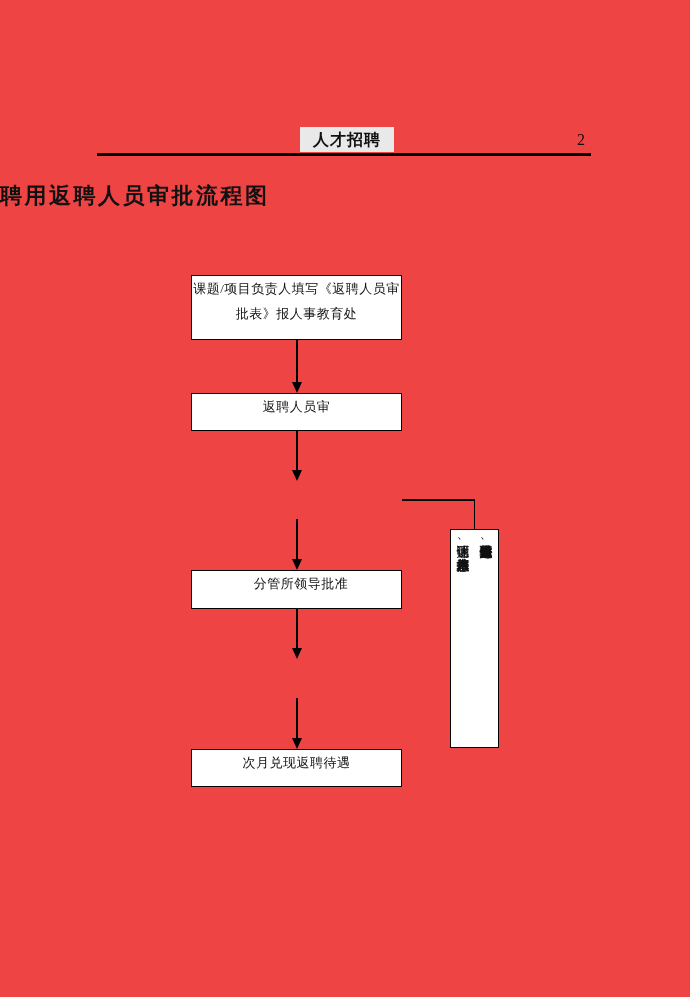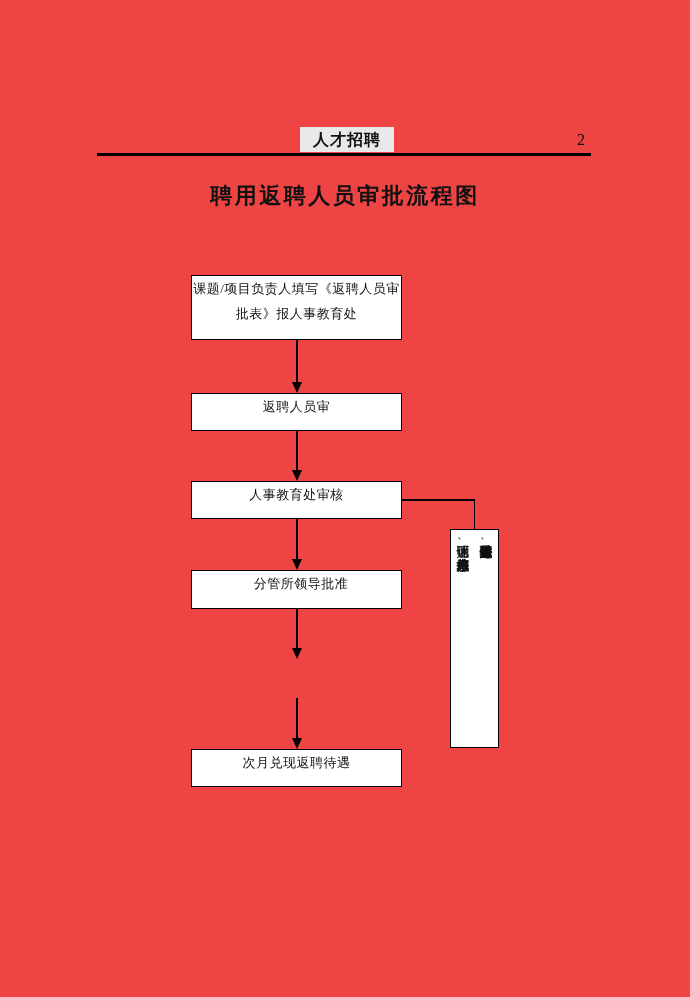--- a/index.html
+++ b/index.html
@@ -49,21 +49,20 @@
     height: 3px;
     background: #000000;
   }
 
   
   .doc-title {
     position: absolute;
     left: 0;
     top: 181px;
     width: 690px;
-    text-align: center;
     font-size: 22px;
     font-weight: bold;
     letter-spacing: 2.5px;
     font-family: "Liberation Sans", "DejaVu Sans", sans-serif;
   }
 
   
   .flow-box {
     position: absolute;
     left: 191px;
@@ -170,23 +169,20 @@
 
   <div class="doc-title">聘用返聘人员审批流程图</div>
 
   <div class="flow-box b1">
     <span class="label">课题/项目负责人填写《返聘人员审
 批表》报人事教育处</span>
   </div>
   <div class="flow-box b2">
     <span class="label">返聘人员审</span>
   </div>
-  <div class="flow-box b3">
-    <span class="label">人事教育处审核</span>
-  </div>
   <div class="flow-box b4">
     <span class="label">分管所领导批准</span>
   </div>
   <div class="flow-box b6">
     <span class="label">次月兑现返聘待遇</span>
   </div>
 
   <div class="arrow a1">
     <div class="shaft"></div>
     <div class="head"></div>

